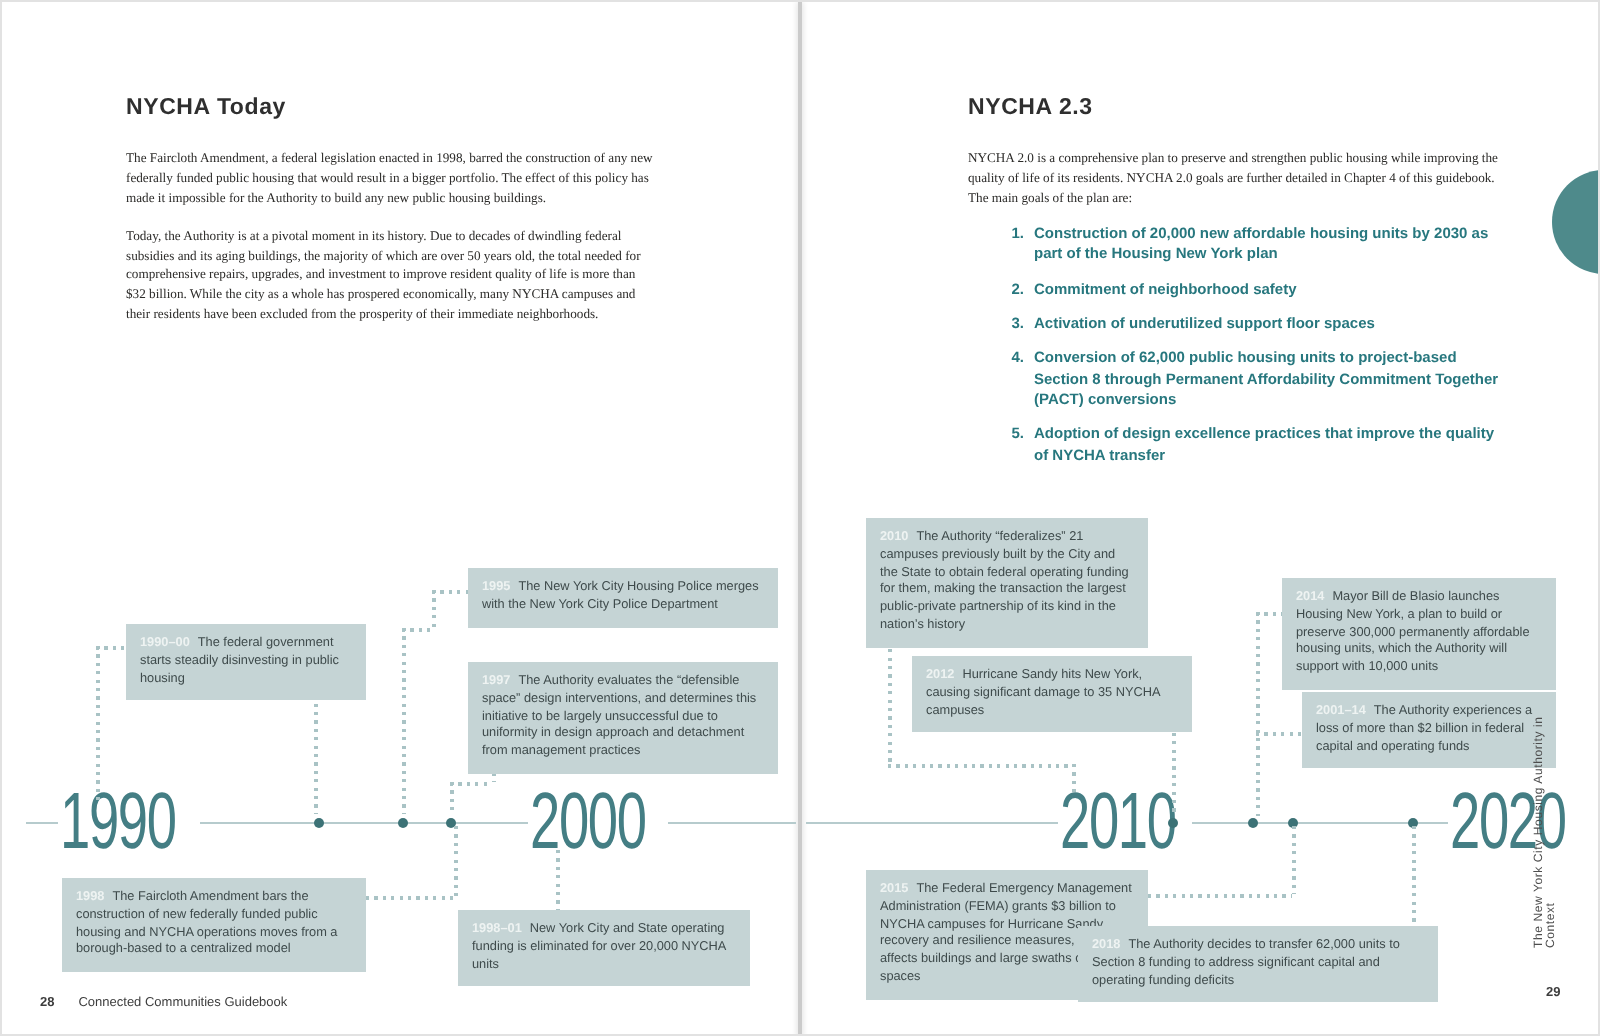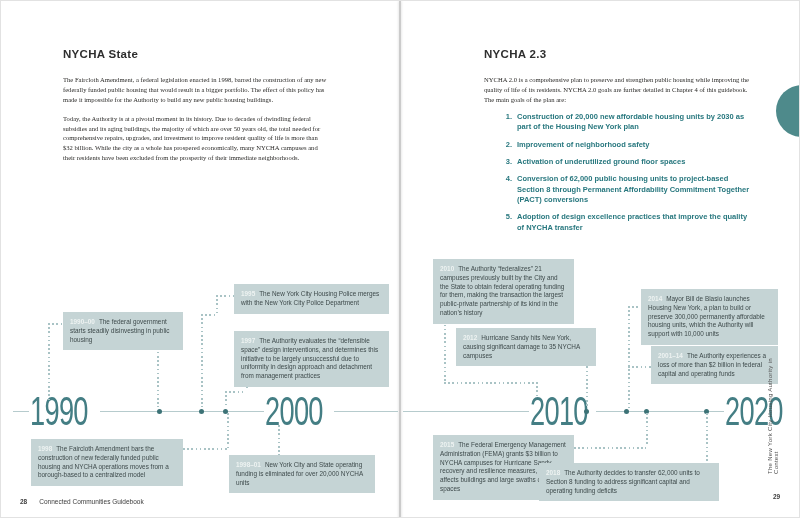--- a/index.html
+++ b/index.html
@@ -38,41 +38,41 @@
   .footer-left .fnum{font-weight:700;margin-right:12px;}
   .footer-right{position:absolute;left:772px;top:493px;font:700 6.5px/1 "Liberation Sans",sans-serif;color:#3c3c3c;}
 </style>
 </head>
 <body>
 
 <div id="canvas">
 
   <div class="gutter"></div>
 
-  <div class="h-title" style="left:62px;top:48px;">NYCHA State</div>
+  <div class="h-title" style="left:62px;top:48px;">NYCHA Today</div>
   <div class="body-copy" style="left:62px;top:74px;width:264px;">
     <p>The Faircloth Amendment, a federal legislation enacted in 1998, barred the construction of any new federally funded public housing that would result in a bigger portfolio. The effect of this policy has made it impossible for the Authority to build any new public housing buildings.</p>
     <p>Today, the Authority is at a pivotal moment in its history. Due to decades of dwindling federal subsidies and its aging buildings, the majority of which are over 50 years old, the total needed for comprehensive repairs, upgrades, and investment to improve resident quality of life is more than $32 billion. While the city as a whole has prospered economically, many NYCHA campuses and their residents have been excluded from the prosperity of their immediate neighborhoods.</p>
   </div>
 
   <div class="h-title" style="left:483px;top:48px;">NYCHA 2.3</div>
   <div class="body-copy" style="left:483px;top:74px;width:272px;">NYCHA 2.0 is a comprehensive plan to preserve and strengthen public housing while improving the quality of life of its residents. NYCHA 2.0 goals are further detailed in Chapter 4 of this guidebook. The main goals of the plan are:</div>
 
   <div class="goals" style="left:500px;top:111px;width:252px;">
     <div class="goal-row">
       <span class="goal-num">1.</span>
       <span class="goal-text">Construction of 20,000 new affordable housing units by 2030 as part of the Housing New York plan</span>
     </div>
     <div class="goal-row">
       <span class="goal-num">2.</span>
-      <span class="goal-text">Improvement of neighborhood safety</span>
+      <span class="goal-text">Commitment of neighborhood safety</span>
     </div>
     <div class="goal-row">
       <span class="goal-num">3.</span>
-      <span class="goal-text">Activation of underutilized ground floor spaces</span>
+      <span class="goal-text">Activation of underutilized support floor spaces</span>
     </div>
     <div class="goal-row">
       <span class="goal-num">4.</span>
       <span class="goal-text">Conversion of 62,000 public housing units to project-based Section 8 through Permanent Affordability Commitment Together (PACT) conversions</span>
     </div>
     <div class="goal-row">
       <span class="goal-num">5.</span>
       <span class="goal-text">Adoption of design excellence practices that improve the quality of NYCHA transfer</span>
     </div>
   </div>

